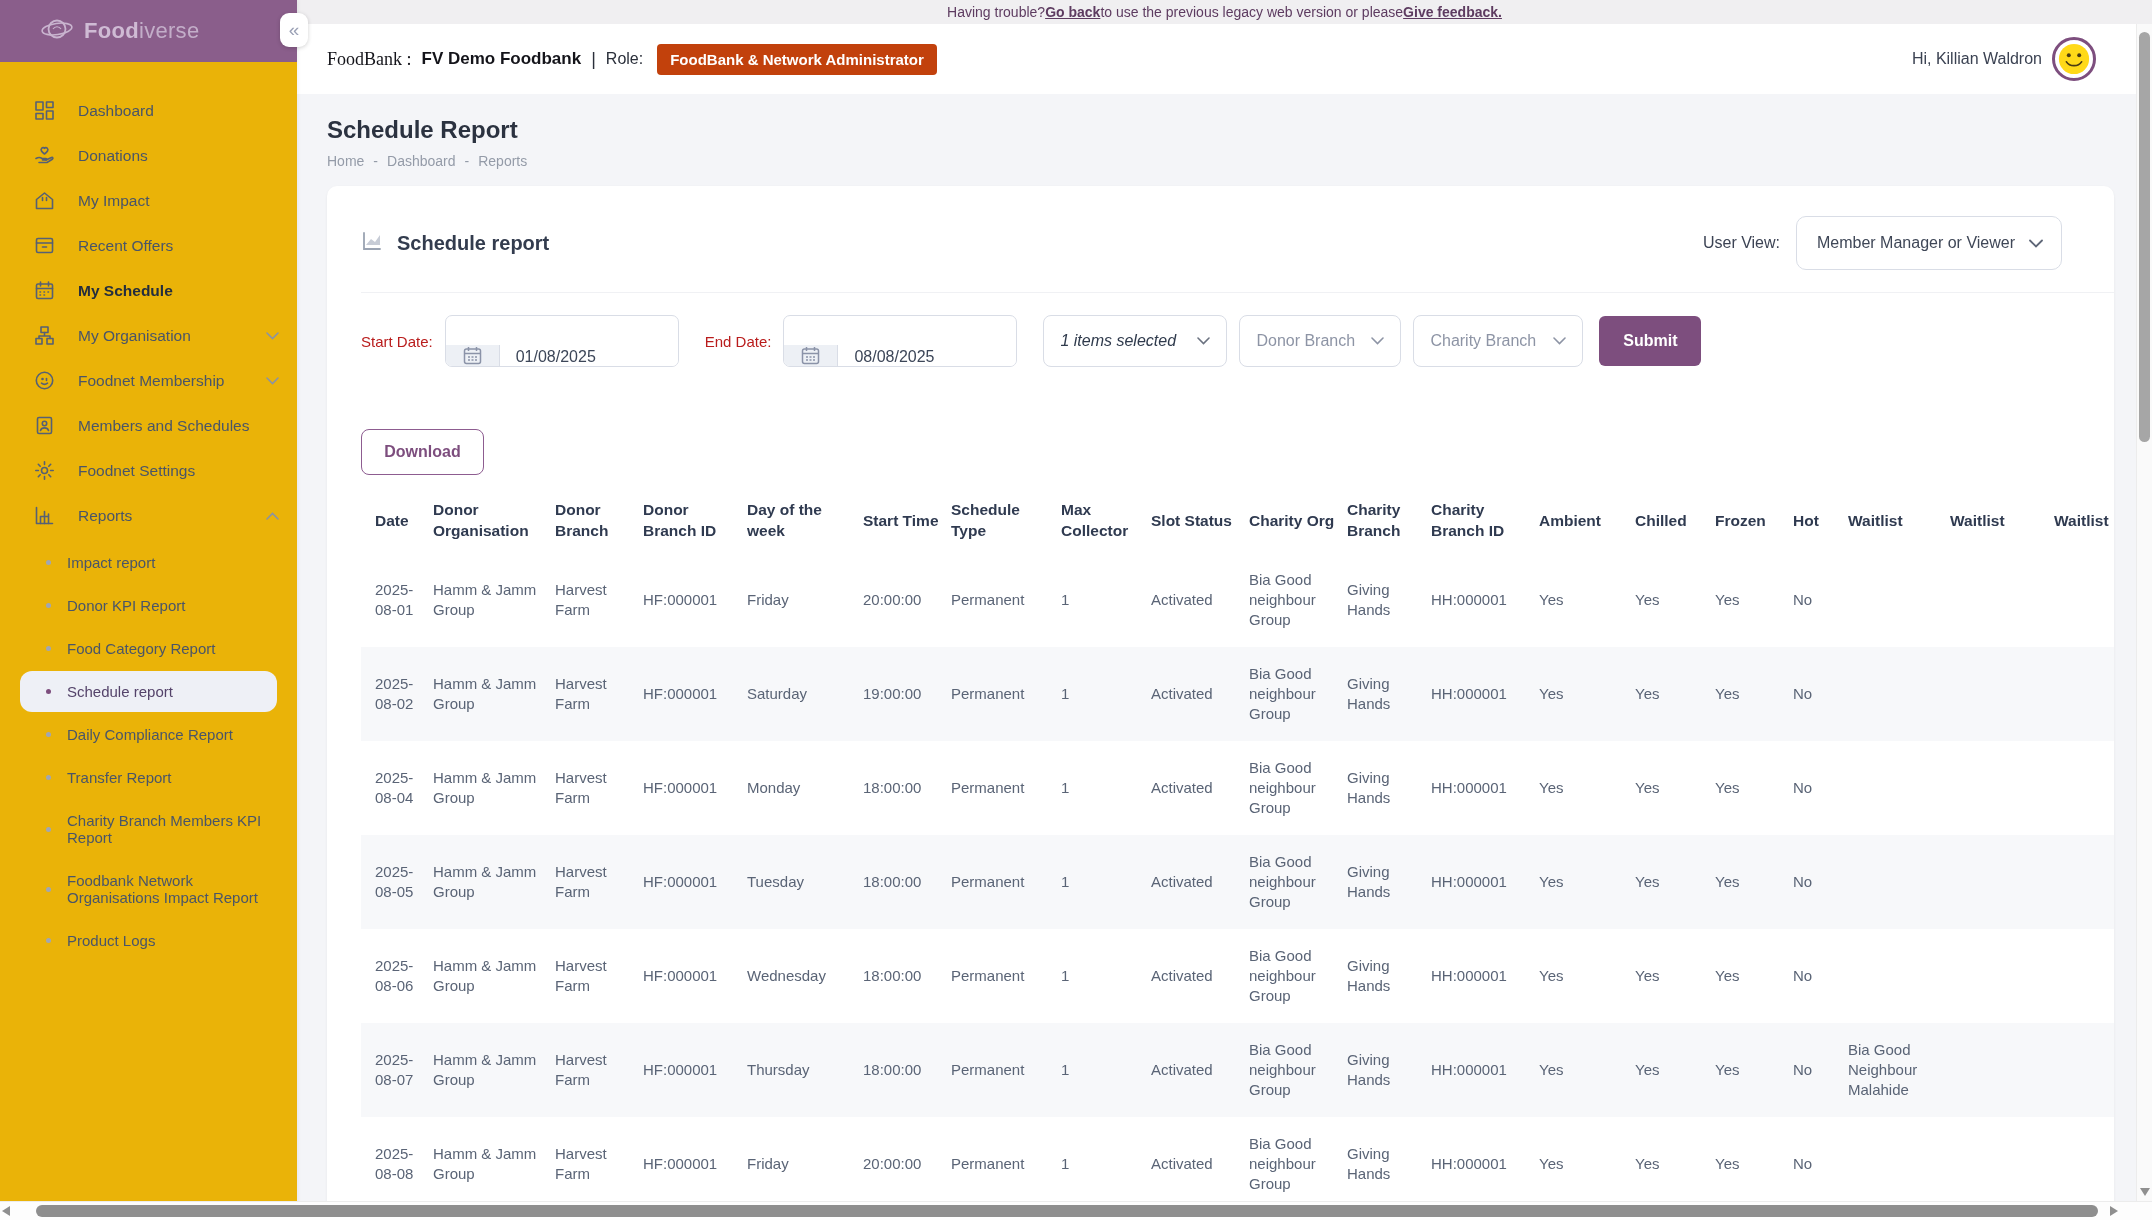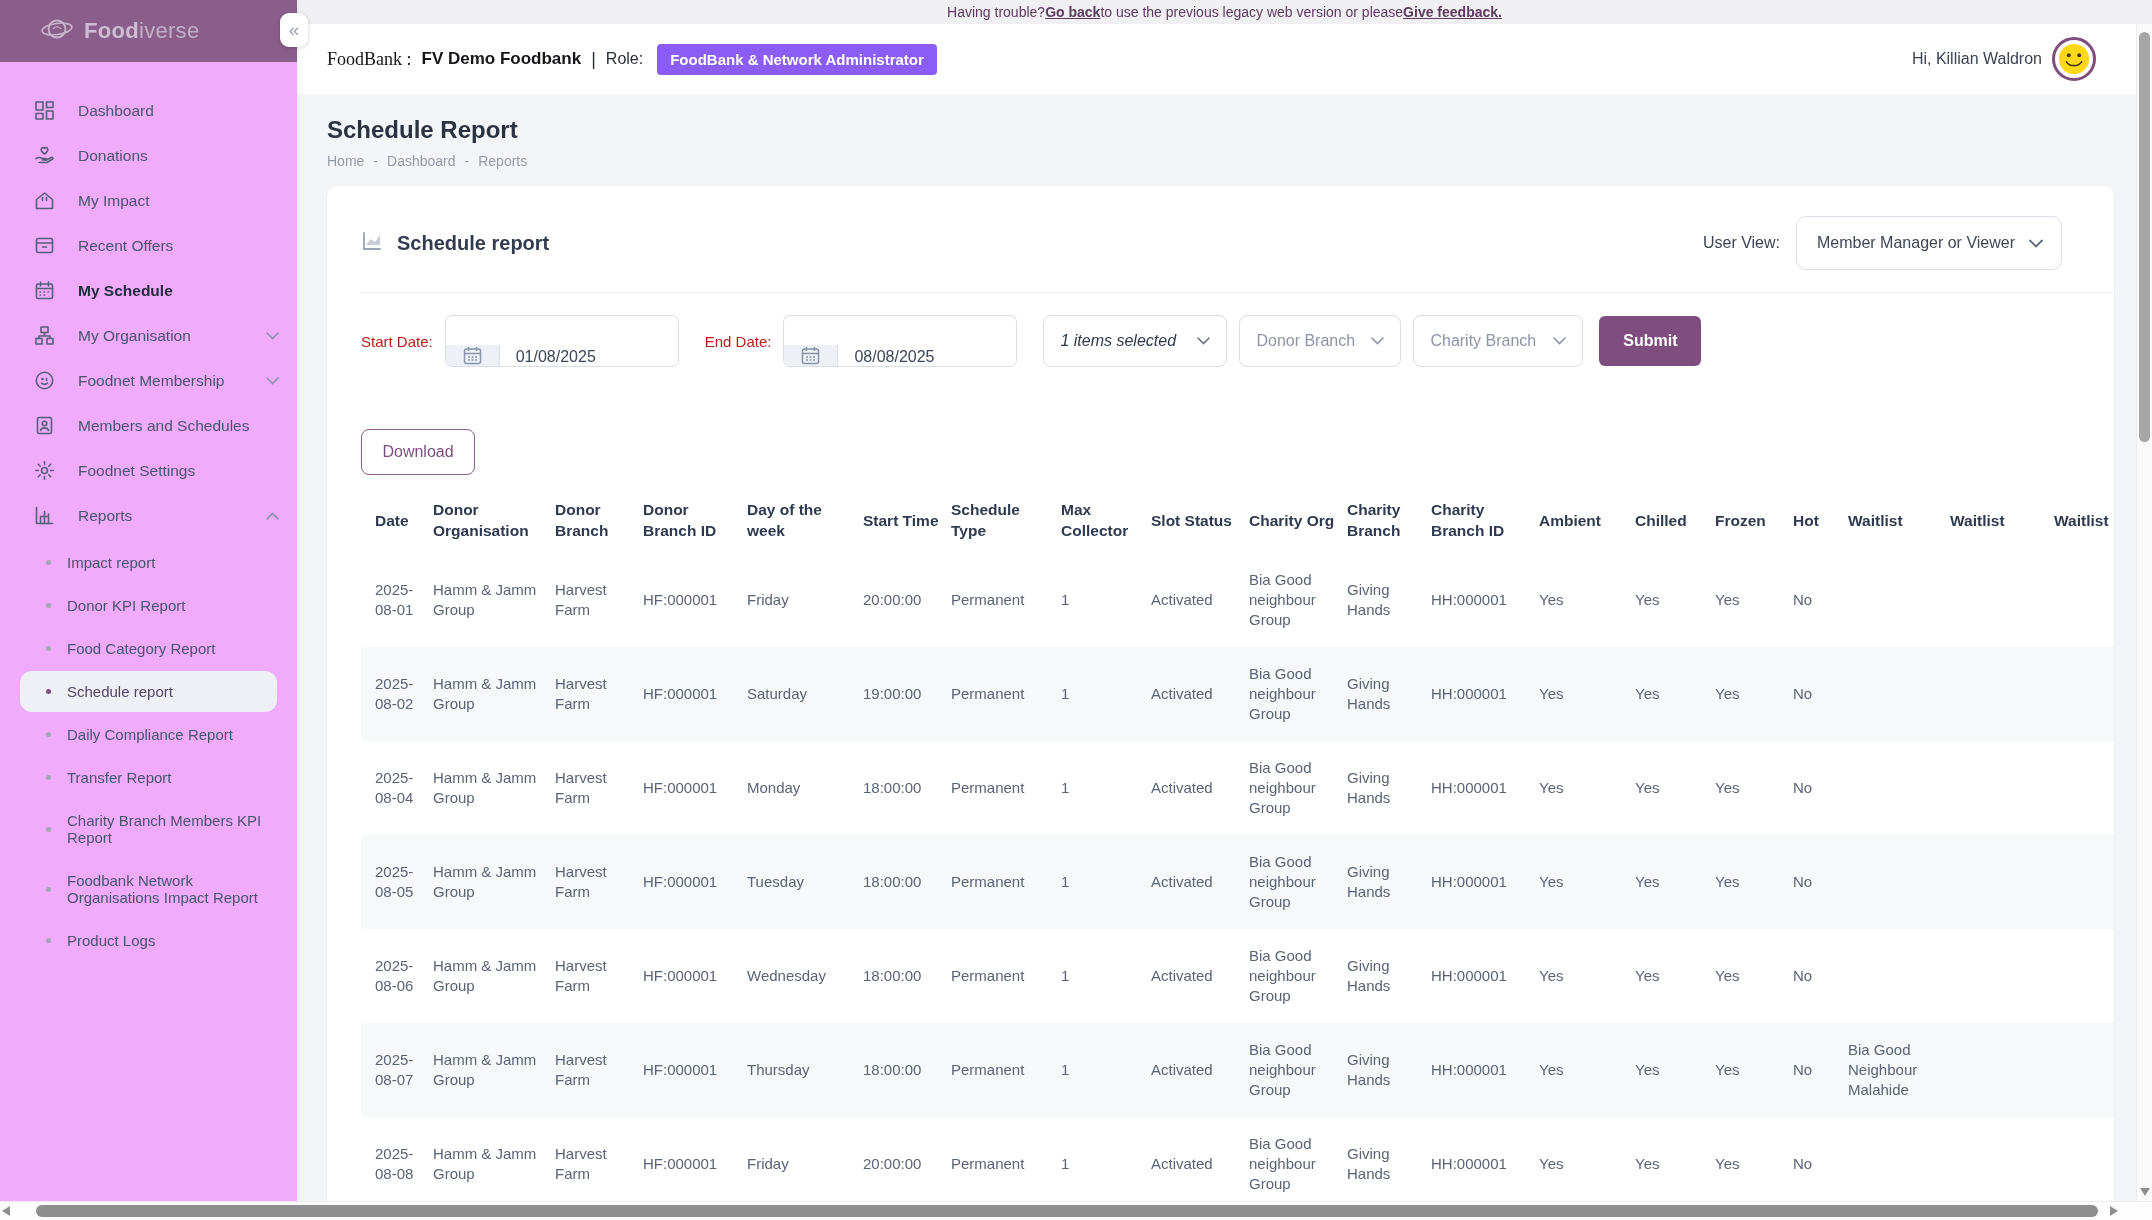--- a/index.html
+++ b/index.html
@@ -1,21 +1,21 @@
 <!DOCTYPE html>
 <html><head>
 <meta charset="utf-8">
 <style>
   * { margin:0; padding:0; box-sizing:border-box; }
   html,body { width:2152px; height:1220px; overflow:hidden; }
   body { font-family:"Liberation Sans", sans-serif; background:#fff; color:#3c4354; }
   .screen { position:relative; width:2152px; height:1220px; overflow:hidden; background:#fff; }
 
   
-  .sidebar { position:absolute; left:0; top:0; width:297px; height:1220px; background:#f0abfc;
+  .sidebar { position:absolute; left:0; top:0; width:297px; height:1220px; background:#eab308;
              box-shadow:1px 0 4px rgba(20,24,40,.06); z-index:5; }
   .sidebar-header { height:62px; background:#8a5e8b; display:flex; align-items:center; padding-left:40px; }
   .logo { display:flex; align-items:center; gap:10px; }
   .logo-text { font-size:22px; letter-spacing:.3px; color:#c3aec9; }
   .logo-text b { color:#cfbbd4; font-weight:700; }
   .collapse-btn { position:absolute; left:280px; top:13px; width:28px; height:34px; background:#fff;
                   border:none; border-radius:9px; box-shadow:0 1px 4px rgba(0,0,0,.18); color:#9aa0b5;
                   font-size:19px; line-height:34px; text-align:center; cursor:pointer; z-index:6; }
   .nav { padding:26px 0 0 0; }
   .nav-item { display:flex; align-items:center; gap:22px; padding:11px 18px 11px 33px; cursor:pointer;
@@ -33,21 +33,21 @@
   
   .main { position:absolute; left:297px; top:0; width:1855px; height:1220px; }
   .banner { height:24px; background:#f0eff1; display:flex; align-items:center; justify-content:center;
             font-size:14px; color:#5d3b60; }
   .banner a { color:#5d3b60; font-weight:700; text-decoration:underline; cursor:pointer; }
   .topbar { height:70px; background:#fff; display:flex; align-items:center; padding:0 56px 0 30px; }
   .fb-label { font-family:"Liberation Serif", serif; font-size:18px; color:#14141a; }
   .fb-name { font-size:17px; font-weight:700; color:#14141a; margin-left:10px; }
   .pipe { margin:0 10px; color:#2a2f3a; font-size:18px; }
   .role-label { font-size:16px; color:#2a2f3a; margin-right:14px; }
-  .role-badge { background:#8b5cf6; color:#fff; font-size:15px; font-weight:600; padding:7px 13px;
+  .role-badge { background:#c2410c; color:#fff; font-size:15px; font-weight:600; padding:7px 13px;
                 border-radius:4px; cursor:default; }
   .top-right { margin-left:auto; display:flex; align-items:center; gap:10px;justify-content:flex-end; }
   .greeting { font-size:16px; color:#3b4252; }
   .avatar { width:44px; height:44px; border:3px solid #7d4e7e; border-radius:50%; background:#fff;
             padding:2px; cursor:pointer; }
   .avatar svg { display:block; width:100%; height:100%; }
 
   .content { height:1126px; background:#f4f5f8; padding:22px 38px 0 30px; overflow:hidden; }
   .page-title { font-size:24px; font-weight:700; color:#2b3240; }
   .breadcrumb { margin-top:9px; font-size:14px; color:#949ba8; display:flex; gap:9px; }
@@ -77,22 +77,22 @@
               align-items:center; justify-content:space-between; padding:0 16px; font-size:16px;
               cursor:pointer; margin-right:12px; }
   .dropdown.filled { color:#2f3a4c; width:184px;font-style:italic; }
   .dropdown.placeholder { color:#8d94a5; }
   .dd-donor { width:162px; }
   .dd-charity { width:170px; }
   .submit-btn { margin-left:4px; width:102px; height:50px; background:#7d4e7e; color:#fff; border:none;
                 border-radius:6px; font-size:16px; font-weight:700; cursor:pointer;
                 font-family:"Liberation Sans", sans-serif; }
   .download-row { margin-top:62px; }
-  .download-btn { width:114px; height:46px; background:#fff; border:1px solid #8d5c90; color:#7d4e7e;
-                  border-radius:8px; font-size:16px; font-weight:400; cursor:pointer;
+  .download-btn { width:123px; height:46px; background:#fff; border:1px solid #8d5c90; color:#7d4e7e;
+                  border-radius:8px; font-size:16px; font-weight:700; cursor:pointer;
                   font-family:"Liberation Sans", sans-serif; }
 
   .table-wrap { margin-top:12px; width:1758px; overflow:hidden; }
   table { border-collapse:collapse; table-layout:fixed; width:1793px; }
   th { text-align:left; vertical-align:middle; font-size:15.5px; font-weight:700; color:#2f3a50;
        line-height:21px; padding:12px 12px 12px 0; }
   td { text-align:left; vertical-align:middle; font-size:15px; color:#5a6476; line-height:20px;
        padding:17px 12px 17px 0; }
   tr.stripe { background:#f7f8fa; }
   th:first-child, td:first-child { padding-left:14px; }

